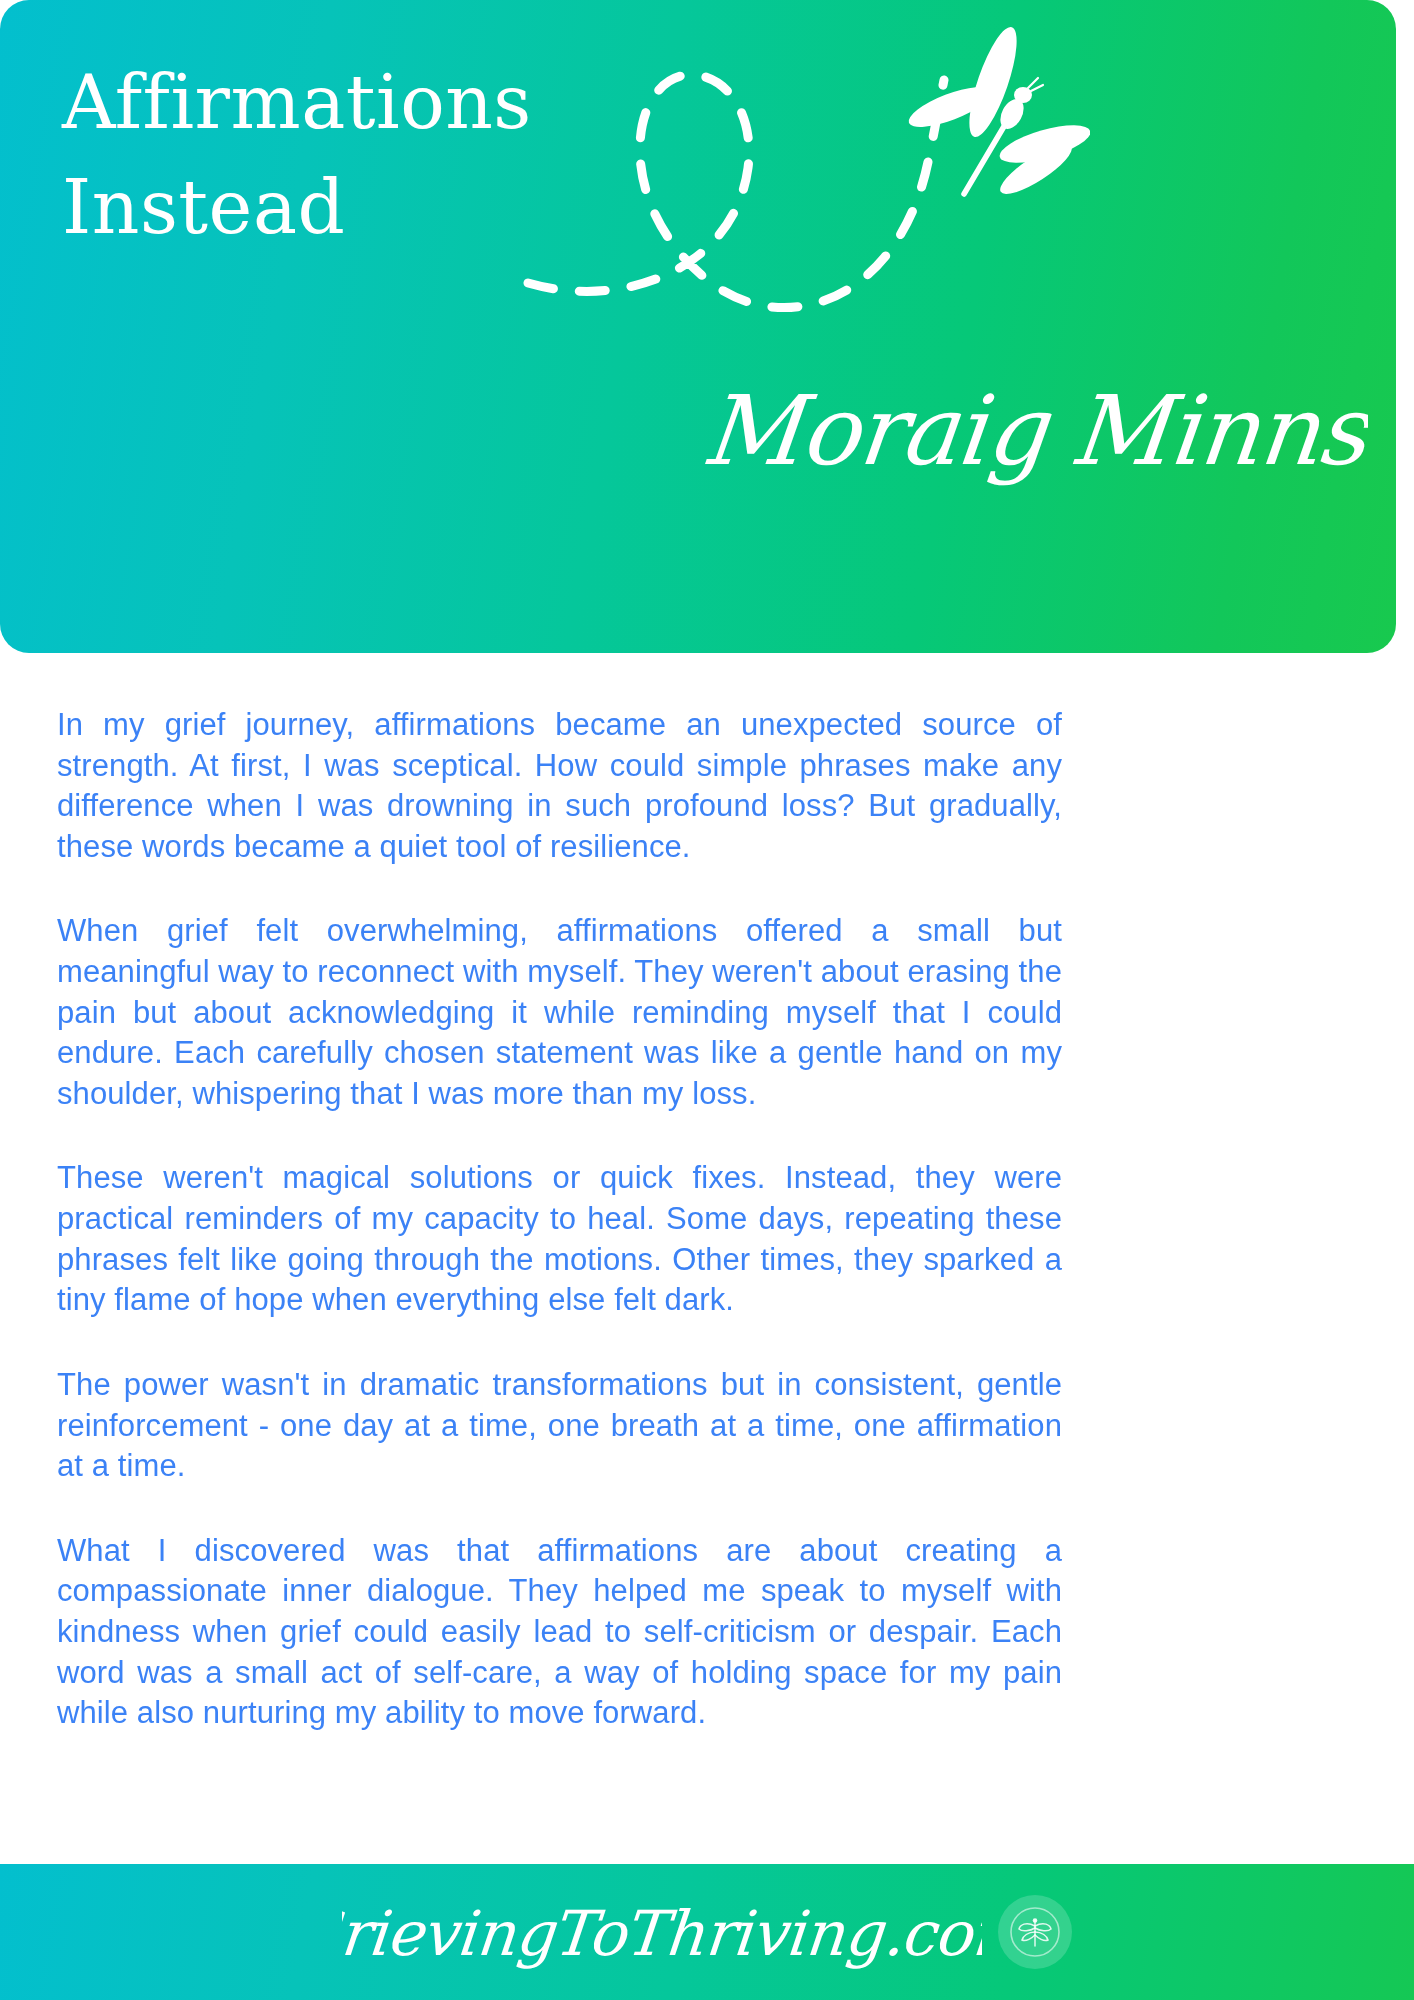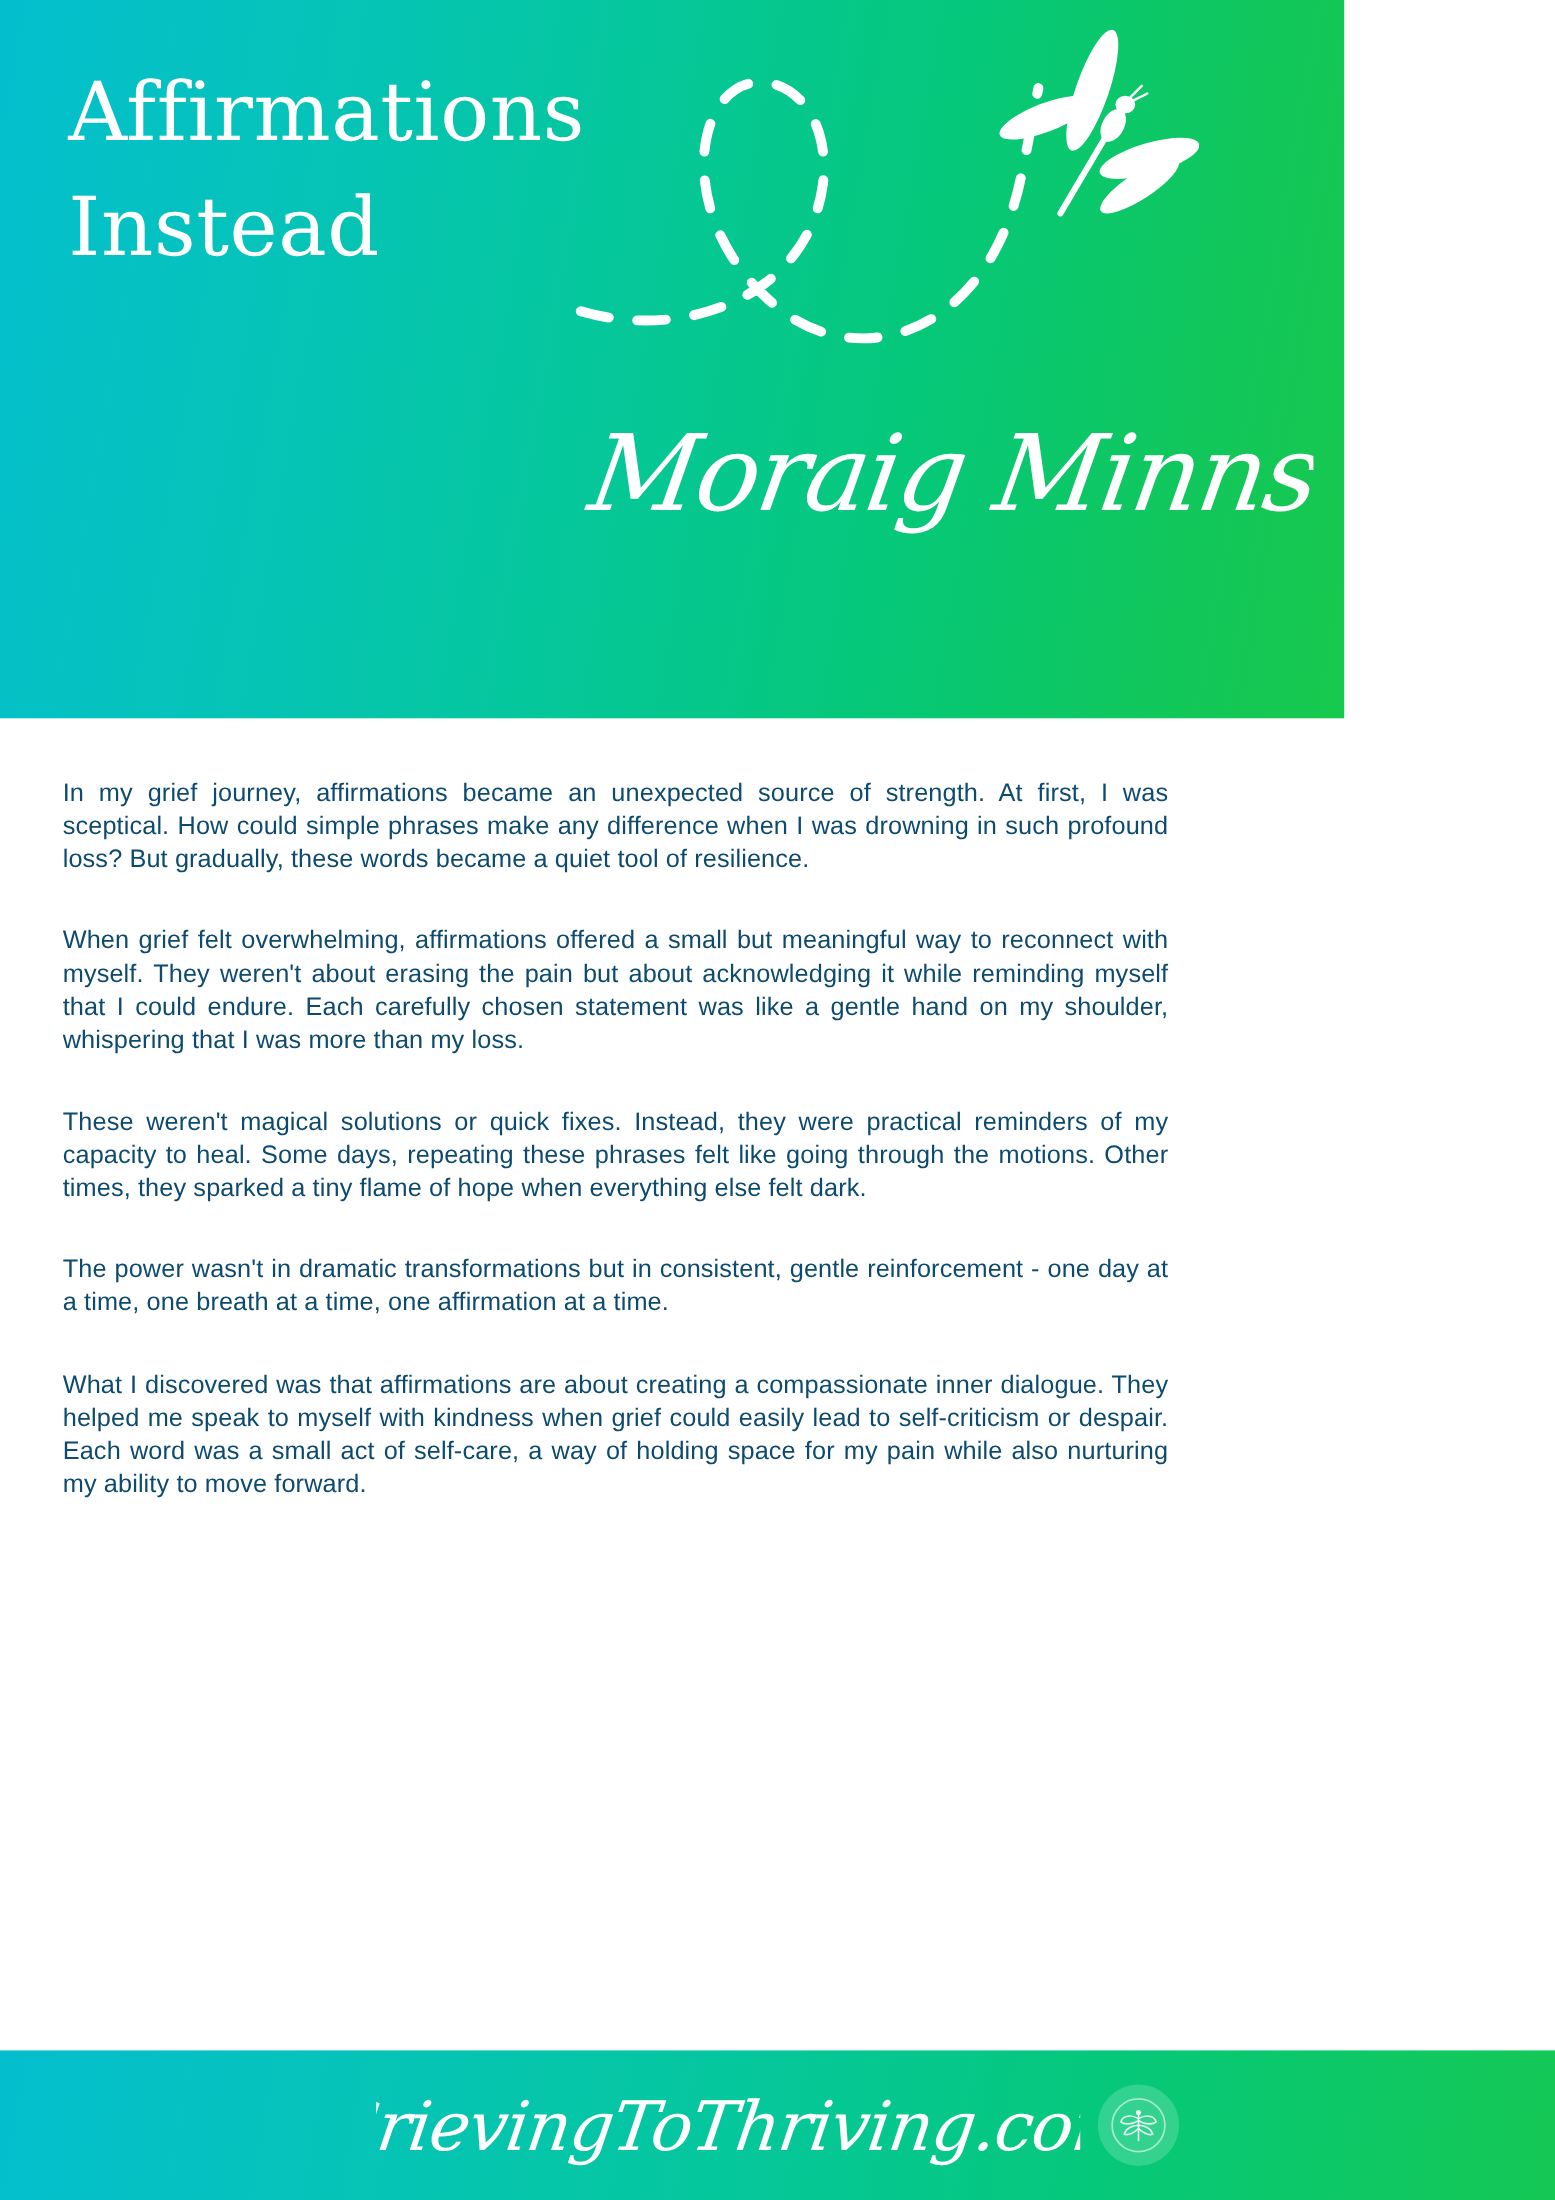--- a/index.html
+++ b/index.html
@@ -22,24 +22,25 @@
     height: 2000px;
     background: #ffffff;
     overflow: hidden;
   }
 
   
   .header {
     position: absolute;
     top: 0;
     left: 0;
-    width: 1222px;
+    width: 1396px;
     height: 653px;
     background: linear-gradient(100deg, #03bfce 0%, #06c3b9 22%, #05c79b 45%, #06c878 68%, #12c75a 88%, #18c94e 100%);
     overflow: hidden;
+    border-radius: 29px;
   }
 
   .header-title {
     position: absolute;
     left: 62px;
     top: 50px;
     width: 560px;
     font-family: "DejaVu Serif", "Liberation Serif", serif;
     font-weight: 400;
     font-size: 74px;
@@ -80,23 +81,23 @@
   
   .content {
     position: absolute;
     left: 57px;
     top: 705px;
     width: 1005px;
   }
   .para {
     margin: 0 0 44px 0;
     font-family: "Liberation Sans", sans-serif;
-    font-size: 23px;
+    font-size: 31px;
     line-height: 1.31;
-    color: #0c4a6e;
+    color: #3b82f6;
     text-align: justify;
     text-justify: inter-word;
     letter-spacing: 0.1px;
   }
   .para:last-child { margin-bottom: 0; }
 
   
   .footer {
     position: absolute;
     left: 0;

